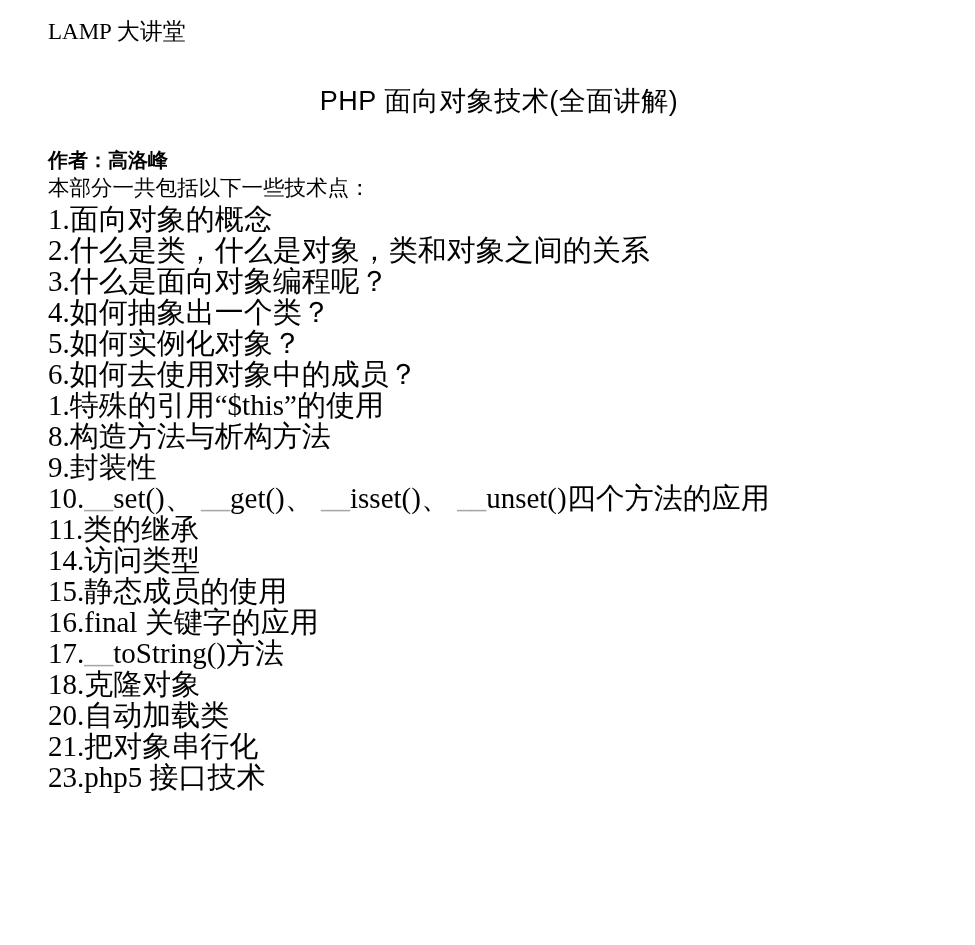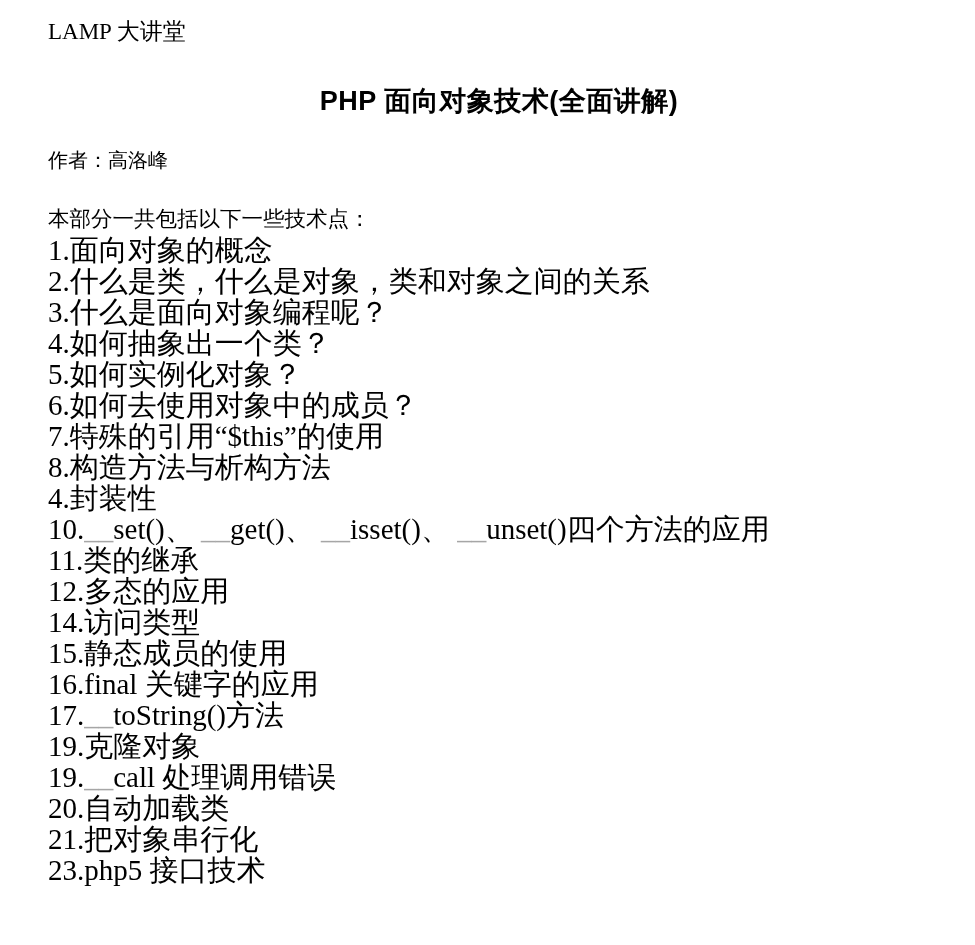--- a/index.html
+++ b/index.html
@@ -23,35 +23,34 @@
   }
   .doc-header {
     font-size: 23px;
     line-height: 28px;
     font-family: "Liberation Serif", "DejaVu Serif", serif;
     white-space: pre;
   }
   .doc-title {
     margin: 39px 0 0 122px;
     font-family: "Liberation Sans", "DejaVu Sans", sans-serif;
-    font-weight: bold;
+    font-weight: normal;
     font-size: 27px;
     line-height: 32px;
     text-align: center;
     letter-spacing: 0.5px;
   }
   .author {
     margin-top: 31px;
     font-family: "Liberation Sans", "DejaVu Sans", sans-serif;
-    font-weight: normal;
+    font-weight: bold;
     font-size: 20px;
     line-height: 25px;
   }
   .intro {
-    margin-top: 31px;
     font-size: 21.5px;
     line-height: 31px;
   }
   .topic-list {
     margin: 0;
     padding: 0;
   }
   .list-item {
     font-size: 29px;
     line-height: 31px;
@@ -73,29 +72,27 @@
 
   <div class="intro">本部分一共包括以下一些技术点：</div>
 
   <div class="topic-list" id="topic-list">
       <div class="list-item">1.面向对象的概念</div>
       <div class="list-item">2.什么是类，什么是对象，类和对象之间的关系</div>
       <div class="list-item">3.什么是面向对象编程呢？</div>
       <div class="list-item">4.如何抽象出一个类？</div>
       <div class="list-item">5.如何实例化对象？</div>
       <div class="list-item">6.如何去使用对象中的成员？</div>
-      <div class="list-item">7.特殊的引用“$this”的使用</div>
+      <div class="list-item">1.特殊的引用“$this”的使用</div>
       <div class="list-item">8.构造方法与析构方法</div>
-      <div class="list-item">4.封装性</div>
+      <div class="list-item">9.封装性</div>
       <div class="list-item">10.<span class="us">__</span>set()、 <span class="us">__</span>get()、 <span class="us">__</span>isset()、 <span class="us">__</span>unset()四个方法的应用</div>
       <div class="list-item">11.类的继承</div>
-      <div class="list-item">12.多态的应用</div>
       <div class="list-item">14.访问类型</div>
       <div class="list-item">15.静态成员的使用</div>
       <div class="list-item">16.final 关键字的应用</div>
       <div class="list-item">17.<span class="us">__</span>toString()方法</div>
-      <div class="list-item">19.克隆对象</div>
-      <div class="list-item">19.<span class="us">__</span>call 处理调用错误</div>
+      <div class="list-item">18.克隆对象</div>
       <div class="list-item">20.自动加载类</div>
       <div class="list-item">21.把对象串行化</div>
       <div class="list-item">23.php5 接口技术</div>
     </div>
 </div>
 
 </body></html>

